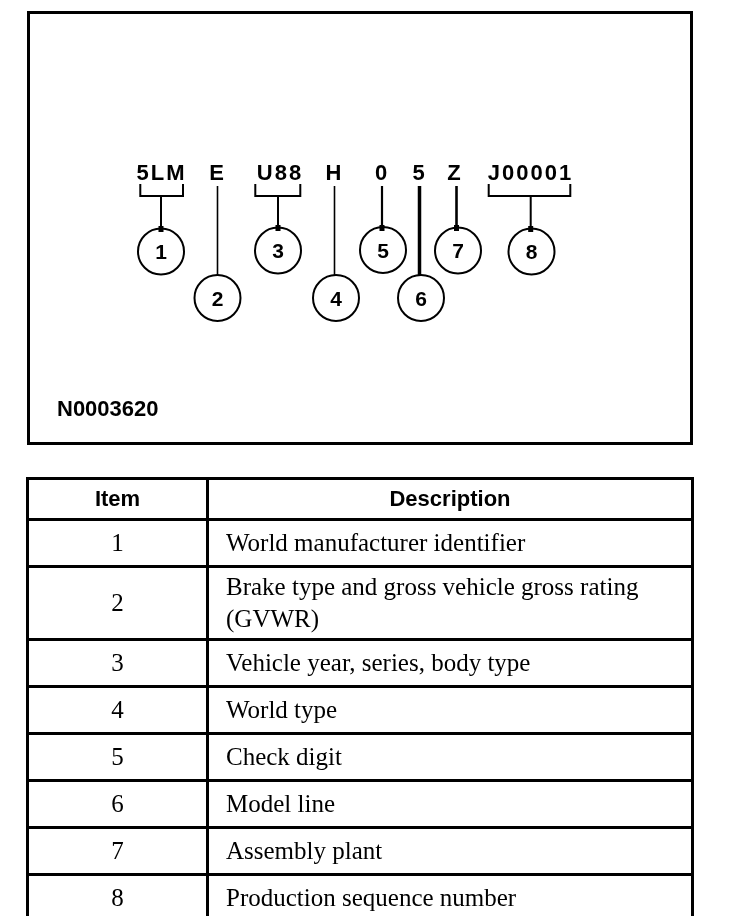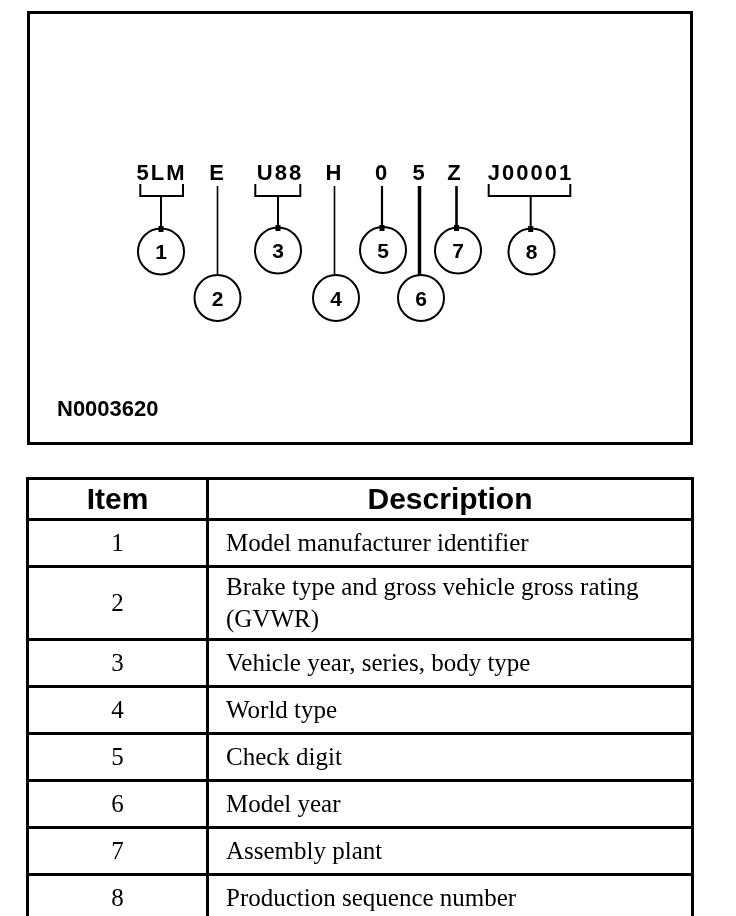--- a/index.html
+++ b/index.html
@@ -59,21 +59,21 @@
     width: 665px;
     border-collapse: collapse;
     table-layout: fixed;
     background: #fff;
   }
   table.legend th, table.legend td {
     border: 3px solid #000;
   }
   table.legend th {
     font-family: "Liberation Sans", sans-serif;
-    font-size: 30px;
+    font-size: 22px;
     font-weight: 700;
     text-align: center;
     height: 38px;
     padding: 0;
   }
   td.item-cell {
     font-family: "Liberation Serif", serif;
     font-size: 25px;
     text-align: center;
     vertical-align: middle;
@@ -171,41 +171,41 @@
   </colgroup>
   <thead>
     <tr>
       <th>Item</th>
       <th>Description</th>
     </tr>
   </thead>
   <tbody>
     <tr>
       <td class="item-cell">1</td>
-      <td class="desc-cell">Model manufacturer identifier</td>
+      <td class="desc-cell">World manufacturer identifier</td>
     </tr>
     <tr>
       <td class="item-cell">2</td>
       <td class="desc-cell">Brake type and gross vehicle gross rating (GVWR)</td>
     </tr>
     <tr>
       <td class="item-cell">3</td>
       <td class="desc-cell">Vehicle year, series, body type</td>
     </tr>
     <tr>
       <td class="item-cell">4</td>
       <td class="desc-cell">World type</td>
     </tr>
     <tr>
       <td class="item-cell">5</td>
       <td class="desc-cell">Check digit</td>
     </tr>
     <tr>
       <td class="item-cell">6</td>
-      <td class="desc-cell">Model year</td>
+      <td class="desc-cell">Model line</td>
     </tr>
     <tr>
       <td class="item-cell">7</td>
       <td class="desc-cell">Assembly plant</td>
     </tr>
     <tr>
       <td class="item-cell">8</td>
       <td class="desc-cell">Production sequence number</td>
     </tr>
   </tbody>

